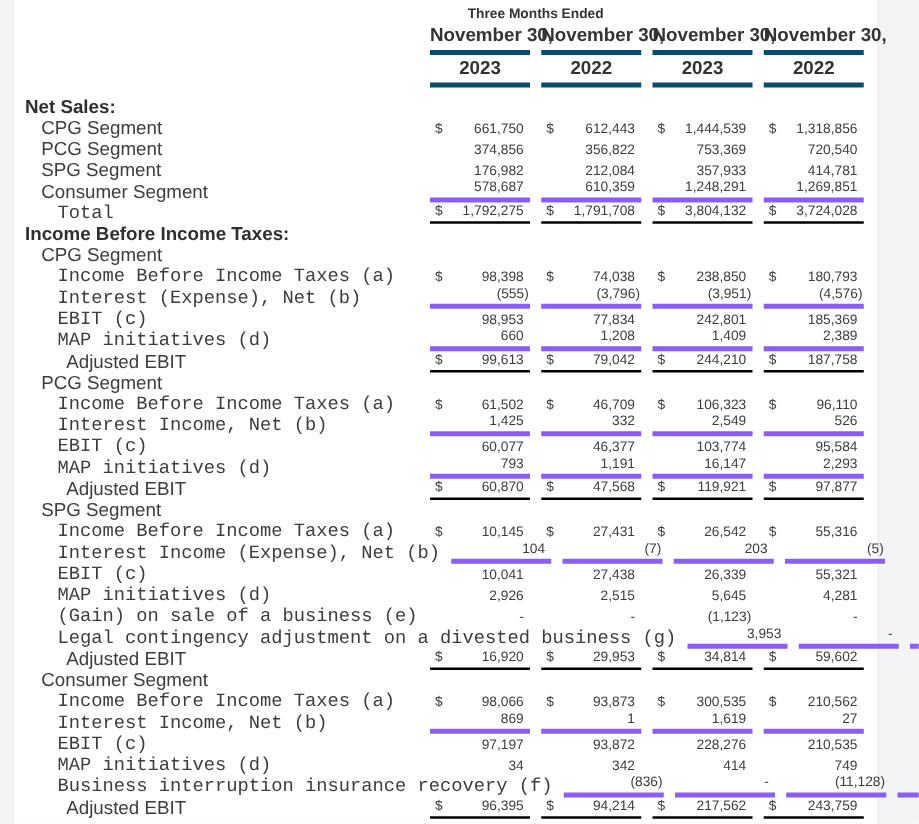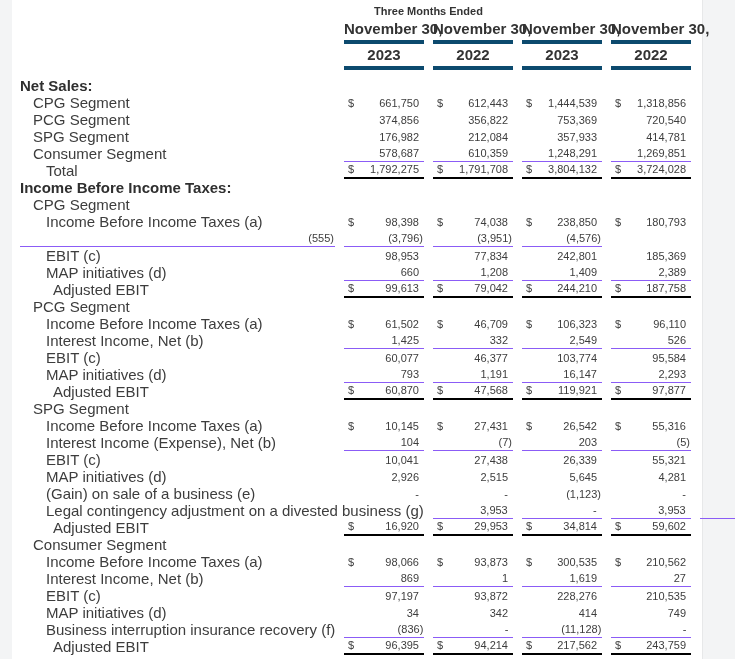--- a/index.html
+++ b/index.html
@@ -25,31 +25,31 @@
     align-items:end;
     min-height:17px;
   }
   .row.spacer-before { }
 
   .lbl {
     font-size:15px; line-height:17px; color:#3d3d3d; white-space:nowrap;
   }
   .lbl.bold { font-weight:bold; color:#2f2f2f; }
   .ind-1 { padding-left:13px; }
-  .ind-2 { padding-left:26px; }
+  .ind-2 { padding-left:26px;font-family:Liberation Mono, monospace; }
   .ind-3 { padding-left:33px; }
 
   .cell {
     display:flex; align-items:flex-end;
     height:17px; font-size:11px; line-height:16px; color:#3d3d3d;
   }
   .cell .cur { padding-left:4px; }
   .cell .val { margin-left:auto; padding-right:5px; white-space:nowrap; }
   .cell .val.neg { padding-right:1px; }
-  .cell.rule-thin  { border-bottom:1px solid #8b5cf6; }
+  .cell.rule-thin  { border-bottom:4px solid #8b5cf6; }
   .cell.rule-thick { border-bottom:2.5px solid #000; }
 
   
   .hgroup-row { margin-top:2px; min-height:14px; }
   .ghead {
     text-align:center; font-weight:bold; font-size:11px; color:#333;
     line-height:14px; white-space:nowrap;
   }
   .hcell {
     text-align:center; font-weight:bold; font-size:15px; color:#333;
@@ -204,20 +204,21 @@
           <div class="cell">
             <span class="cur">$</span>
             <span class="val">238,850</span>
           </div>
           <div class="cell">
             <span class="cur">$</span>
             <span class="val">180,793</span>
           </div>
         </div>
         <div class="row">
+          <div class="lbl ind-2">Interest (Expense), Net (b)</div>
           <div class="cell rule-thin">
             <span class="val neg">(555)</span>
           </div>
           <div class="cell rule-thin">
             <span class="val neg">(3,796)</span>
           </div>
           <div class="cell rule-thin">
             <span class="val neg">(3,951)</span>
           </div>
           <div class="cell rule-thin">

